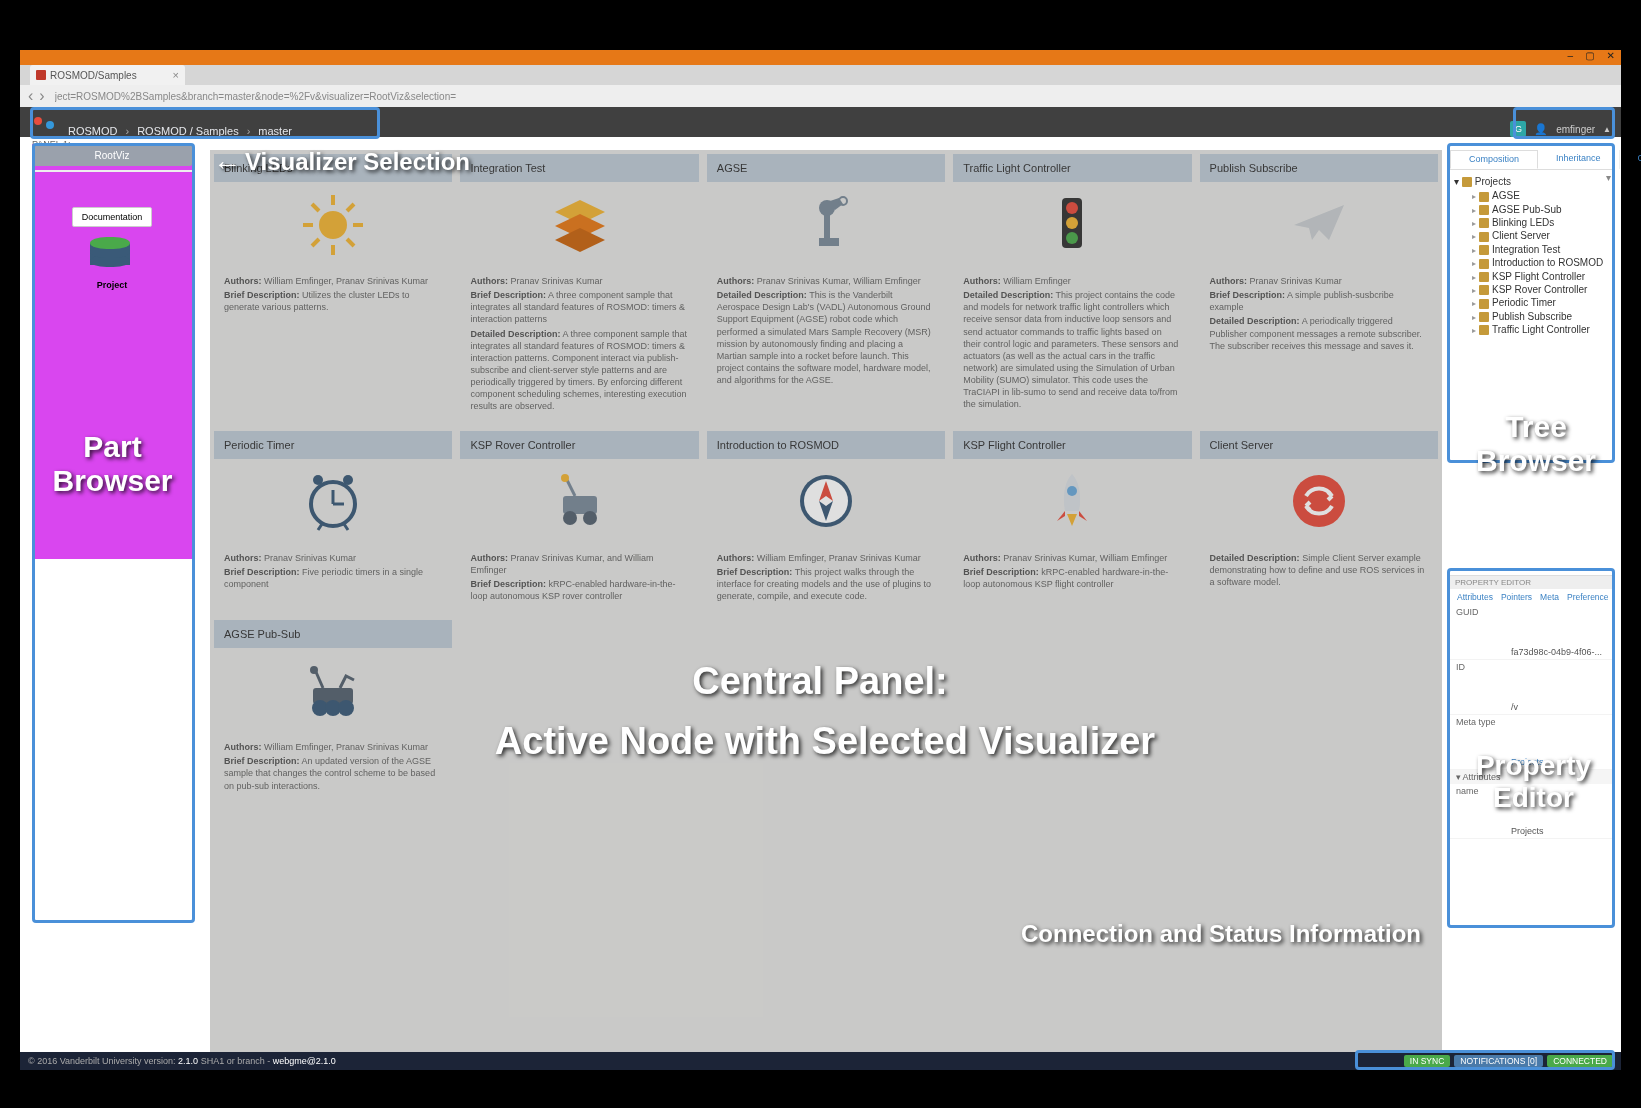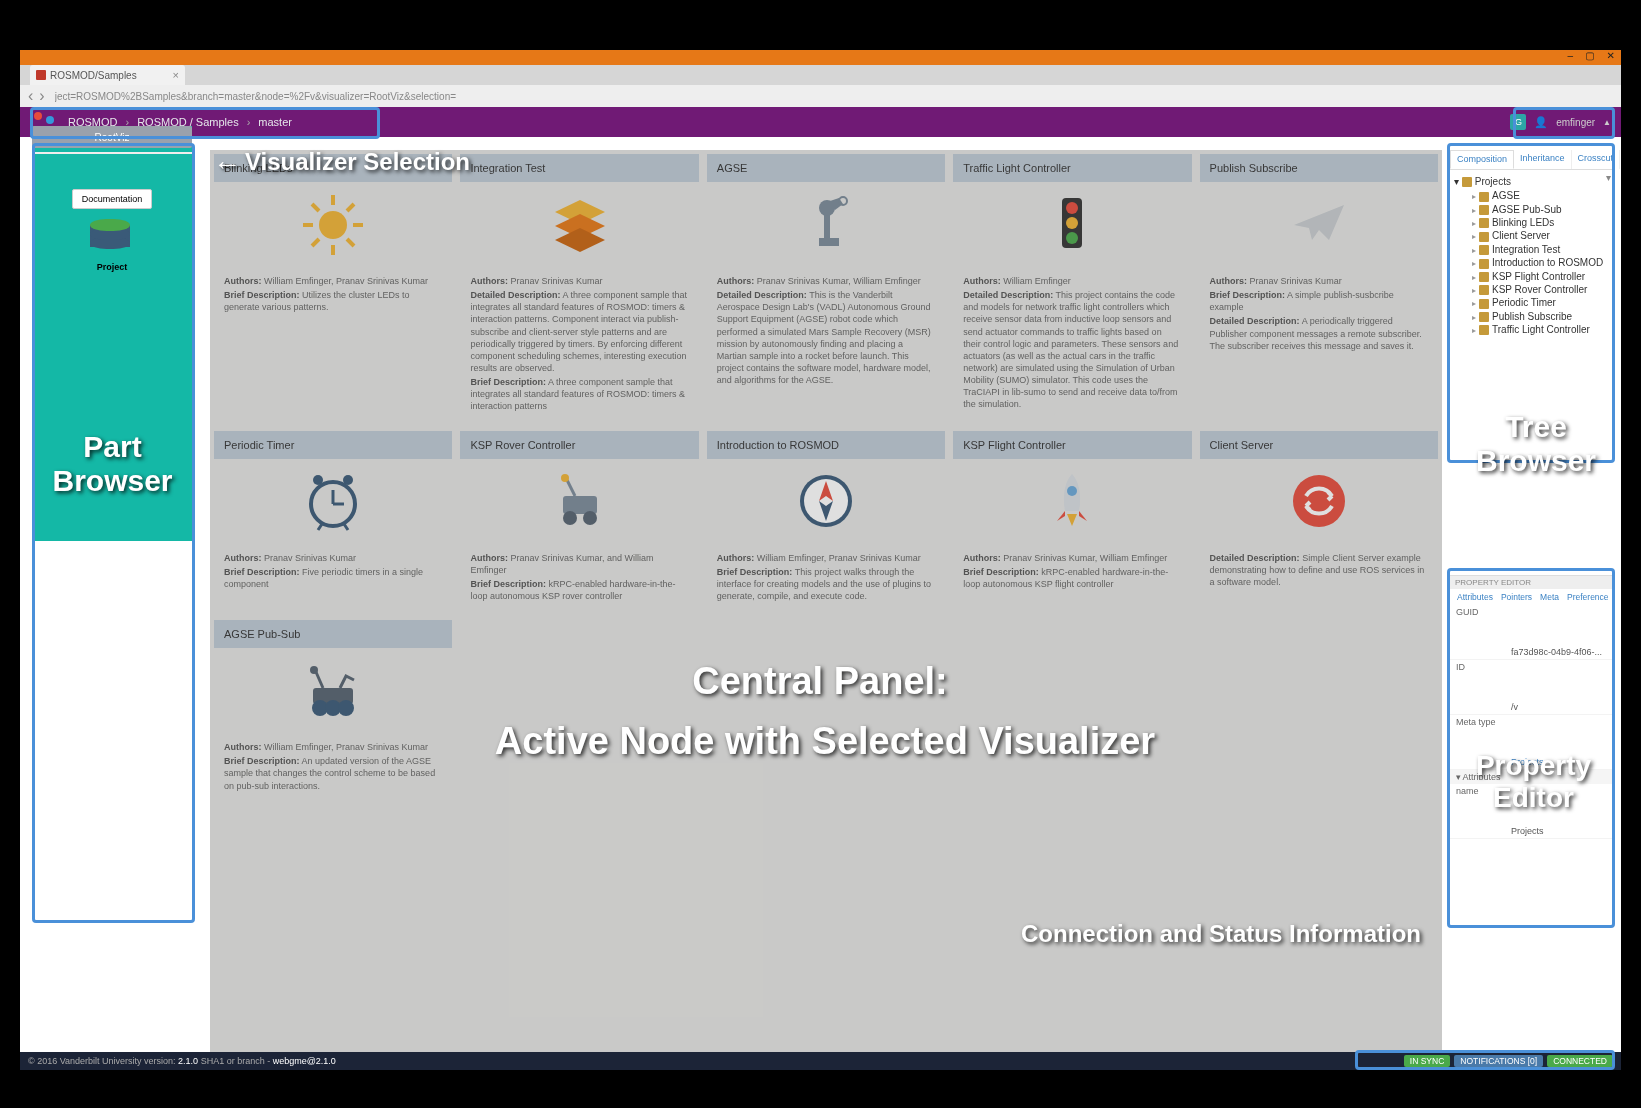--- a/index.html
+++ b/index.html
@@ -10,33 +10,33 @@
 
 .browser-titlebar { position: absolute; left: 0; top: 0; width: 100%; height: 15px; background: #e67817; }
 .browser-tab { position: absolute; left: 10px; top: 15px; width: 155px; height: 20px; background: #f1f1f1; border-radius: 3px 3px 0 0; display: flex; align-items: center; padding: 0 6px; font-size: 10px; color: #555; }
 .browser-tab .x { margin-left: auto; color: #888; font-size: 11px; }
 .browser-tabstrip { position: absolute; left: 0; top: 15px; width: 100%; height: 20px; background: #d6d6d6; }
 .browser-urlbar { position: absolute; left: 0; top: 35px; width: 100%; height: 22px; background: #eee; display: flex; align-items: center; padding: 0 8px; }
 .url-text { font-size: 10px; color: #888; white-space: nowrap; overflow: hidden; }
 .browser-ctrl { position: absolute; right: 6px; top: 0px; display: flex; gap: 12px; font-size: 10px; color: #222; }
 
 
-.top-nav { position: absolute; left: 0; top: 57px; width: 100%; height: 30px; background: #701a75; display: flex; align-items: center; color: #e5e7eb; font-size: 11px; }
+.top-nav { position: absolute; left: 0; top: 57px; width: 100%; height: 30px; background: #404040; display: flex; align-items: flex-end; color: #e5e7eb; font-size: 11px; }
 .logo { width: 20px; height: 20px; margin: 0 6px 0 14px; display: inline-block; position: relative; }
 .logo::before { content: ''; position: absolute; width: 8px; height: 8px; background: #e74c3c; border-radius: 50%; left: 0; top: 0; }
 .logo::after { content: ''; position: absolute; width: 8px; height: 8px; background: #3498db; border-radius: 50%; right: 0; top: 4px; }
 .breadcrumb-item { padding: 0 8px; }
 .chev { color: #aaa; }
 
 .user-area { position: absolute; right: 10px; display: flex; align-items: center; gap: 8px; }
 .user-square { width: 16px; height: 16px; background: #2da6a6; color: #fff; font-size: 9px; display: flex; align-items: center; justify-content: center; border-radius: 2px; }
 .user-name { font-size: 10px; color: #ccc; }
 
 
-.left-panel { position: absolute; left: 12px; top: 76px; width: 160px; height: 415px; background: #14b8a6; }
+.left-panel { position: absolute; left: 12px; top: 94px; width: 160px; height: 415px; background: #d946ef; }
 .panel-label-small { position: absolute; left: 12px; top: 89px; font-size: 9px; color: #666; }
 .viz-btn { width: 100%; height: 22px; background: #9aa1ac; color: #fff; font-size: 10px; display: flex; align-items: center; justify-content: center; margin-bottom: 4px; border-radius: 2px; }
 .doc-btn { display: block; margin: 35px auto 10px; width: 80px; height: 20px; border: 1px solid #ccc; background: #fff; font-size: 9px; text-align: center; line-height: 18px; border-radius: 2px; }
 .project-icon { width: 45px; height: 40px; margin: 10px auto 3px; position: relative; }
 .project-icon .disk { width: 40px; height: 12px; background: #3a5a78; border-radius: 50%/60%; position: absolute; }
 .project-icon .d1 { top: 0; background: #4aa94a; }
 .project-icon .d2 { top: 9px; }
 .project-icon .d3 { top: 18px; }
 .project-icon .body { position: absolute; top: 6px; width: 40px; height: 22px; background: #3a5a78; }
 .project-label { text-align: center; font-size: 9px; font-weight: bold; }
@@ -48,21 +48,21 @@
 .card { background: transparent; }
 .card-head { background: #becad5; height: 28px; display: flex; align-items: center; padding: 0 10px; font-size: 11px; color: #333; }
 .card-body { padding: 8px 10px; font-size: 9px; color: #666; line-height: 1.35; }
 .card-icon { height: 85px; display: flex; align-items: center; justify-content: center; }
 .card-body b { color: #555; }
 .card-body .line { margin-bottom: 2px; }
 
 
 .tree-panel { position: absolute; right: 6px; top: 100px; width: 165px; height: 300px; background: #fff; font-size: 10px; }
 .tree-tabs { display: flex; border-bottom: 1px solid #ddd; height: 20px; }
-.tree-tabs span { padding: 3px 6px; font-size: 9px; color: #3b82c4; border-right: 1px solid #eee; cursor: pointer; }
+.tree-tabs span { padding: 3px 18px; font-size: 9px; color: #3b82c4; border-right: 1px solid #eee; cursor: pointer; }
 .tree-tabs span.active { background: #fff; border: 1px solid #ddd; border-bottom: 1px solid #fff; }
 .filter-icon { position: absolute; right: 4px; top: 22px; font-size: 10px; color: #888; }
 .tree-list { padding: 4px 4px; }
 .tree-root { font-weight: normal; color: #333; padding: 2px 0; }
 .tree-item { padding: 1px 0 1px 18px; color: #333; white-space: nowrap; overflow: hidden; }
 .tree-item::before { content: '▸'; color: #999; margin-right: 3px; font-size: 8px; }
 .ticon { display: inline-block; width: 10px; height: 10px; background: #c59a3a; margin-right: 3px; vertical-align: middle; border-radius: 1px; }
 
 .prop-panel { position: absolute; right: 6px; top: 525px; width: 165px; height: 160px; background: #fff; font-size: 9px; border-top: 1px solid #ddd; }
 .prop-head { background: #eee; padding: 2px 5px; font-size: 8px; color: #888; }
@@ -159,22 +159,22 @@
         </div>
         <div class="card">
     <div class="card-head">Integration Test</div>
     <div class="card-icon">
             <svg class="svg-icon" viewBox="0 0 70 70">
               <use href="#layers-icon"></use>
             </svg>
           </div>
     <div class="card-body">
             <div class="line"><b>Authors:</b> Pranav Srinivas Kumar</div>
+            <div class="line"><b>Brief Description:</b> A three component sample that integrates all standard features of ROSMOD: timers &amp; interaction patterns</div>
             <div class="line"><b>Detailed Description:</b> A three component sample that integrates all standard features of ROSMOD: timers &amp; interaction patterns. Component interact via publish-subscribe and client-server style patterns and are periodically triggered by timers. By enforcing different component scheduling schemes, interesting execution results are observed.</div>
-            <div class="line"><b>Brief Description:</b> A three component sample that integrates all standard features of ROSMOD: timers &amp; interaction patterns</div>
           </div>
         </div>
         <div class="card">
     <div class="card-head">AGSE</div>
     <div class="card-icon">
             <svg class="svg-icon" viewBox="0 0 70 70">
               <use href="#robot-arm-icon"></use>
             </svg>
           </div>
     <div class="card-body">

